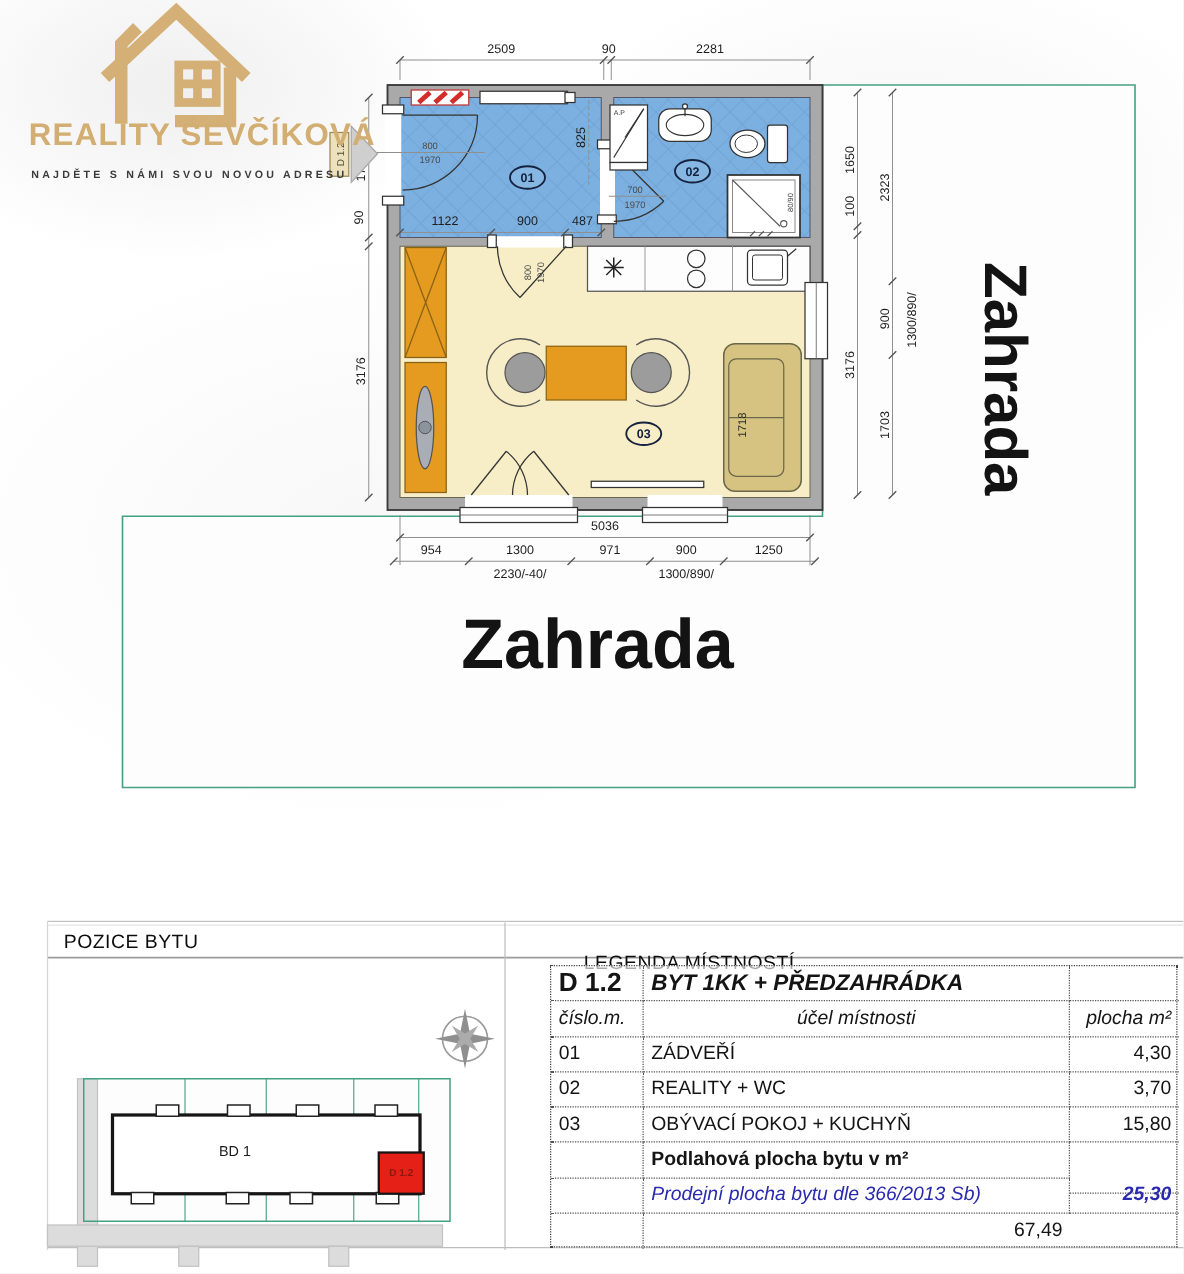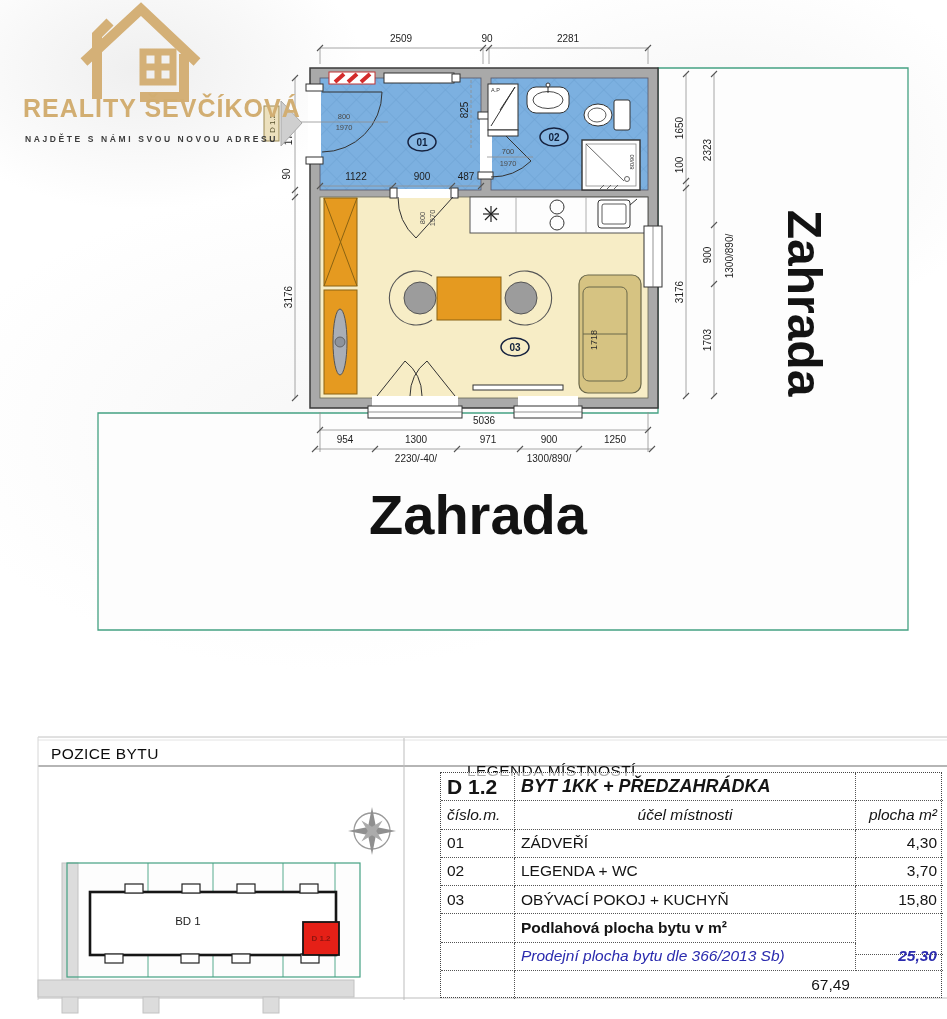--- a/index.html
+++ b/index.html
@@ -374,21 +374,21 @@
 
     <div class="ltc hdr">číslo.m.</div>
     <div class="ltc hdr center">účel místnosti</div>
     <div class="ltc hdr last right">plocha m²</div>
 
     <div class="ltc">01</div>
     <div class="ltc">ZÁDVEŘÍ</div>
     <div class="ltc last right">4,30</div>
 
     <div class="ltc">02</div>
-    <div class="ltc">LEGENDA + WC</div>
+    <div class="ltc">REALITY + WC</div>
     <div class="ltc last right">3,70</div>
 
     <div class="ltc">03</div>
     <div class="ltc">OBÝVACÍ POKOJ + KUCHYŇ</div>
     <div class="ltc last right">15,80</div>
 
     <div class="ltc"></div>
     <div class="ltc bold">Podlahová plocha bytu v m²</div>
     <div class="ltc last right boldital">23,80</div>
 

